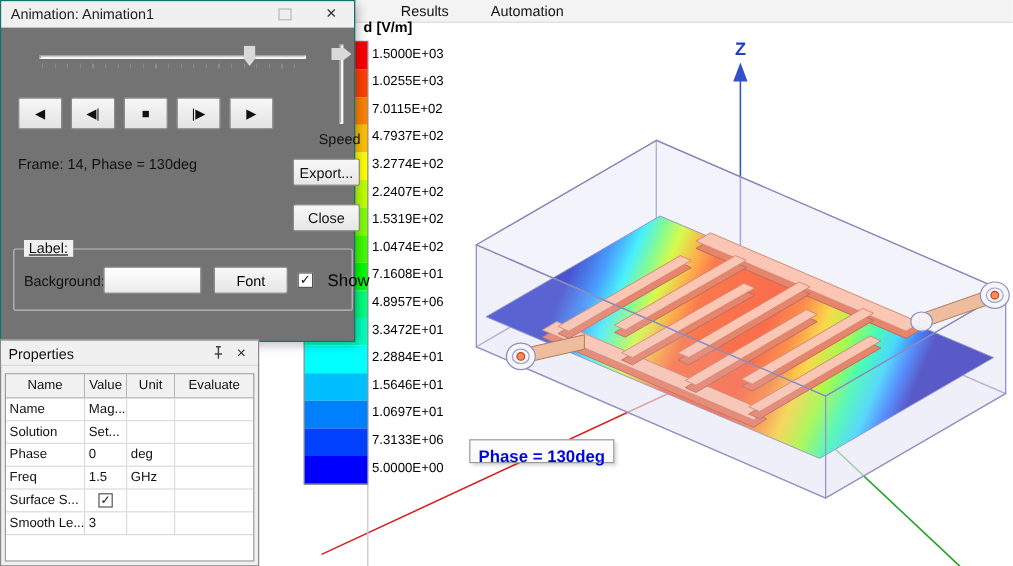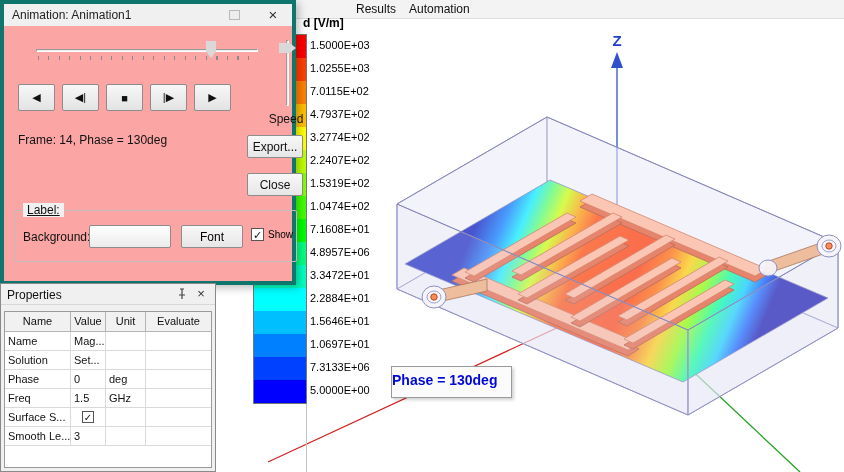--- a/index.html
+++ b/index.html
@@ -3,42 +3,42 @@
 <meta charset="utf-8">
 <style>
   * { box-sizing: border-box; margin: 0; padding: 0; }
   html,body { width:844px; height:472px; }
   body { font-family: "Liberation Sans", sans-serif; }
   .screen { position:relative; width:844px; height:472px; background:#ffffff; overflow:hidden; }
 
   
   .menubar { position:absolute; top:0; left:0; right:0; height:19px; background:#f3f3f3; border-bottom:1px solid #dcdcdc; z-index:0; }
   .menu-item { position:absolute; top:0; height:19px; line-height:19px; font-size:12px; color:#111; padding:0 6px; }
-  .menu-item.m0 { left:350px; }
+  .menu-item.m0 { left:328px; }
   .menu-item.m1 { left:403px; }
 
   
   .scene-svg { position:absolute; inset:0; z-index:1; }
   .window-edge { position:absolute; left:306px; top:404px; width:1px; height:68px; background:#c4c4c4; z-index:1; }
 
-  .phase-annotation { position:absolute; left:391px; top:366px; width:121px; height:32px; line-height:26px;
-    background:#fbfbfb; border:1px solid #9a9a9a; box-shadow:2px 2px 3px rgba(0,0,0,.18);
+  .phase-annotation { position:absolute; left:391px; top:366px; width:121px; height:20px; line-height:26px;
+    text-align:center; background:#fbfbfb; border:1px solid #9a9a9a; box-shadow:2px 2px 3px rgba(0,0,0,.18);
     color:#0008d8; font-size:14px; font-weight:bold; z-index:2; }
 
   
   .legend { z-index:2; }
   .legend-title { position:absolute; left:303px; top:16px; font-size:12px; font-weight:bold; color:#000; z-index:2; }
   .legend-colorbar { position:absolute; left:253px; top:34px; width:54px; border:1px solid #777; background:#fff; z-index:2; }
   .legend-cell { width:52px; height:23px; }
   .legend-values { position:absolute; left:310px; top:34px; z-index:2; }
   .legend-value { height:23px; line-height:23px; font-size:11px; color:#000; white-space:nowrap; }
 
   
-  .dialog { position:absolute; left:0; top:0; width:296px; height:285px; background:#fca5a5;
-    border:4px solid #0f766e; box-shadow:3px 3px 8px rgba(0,0,0,.25); z-index:10; }
+  .dialog { position:absolute; left:0; top:0; width:296px; height:285px; background:#737373;
+    border:1px solid #0f766e; box-shadow:3px 3px 8px rgba(0,0,0,.25); z-index:10; }
   .dlg-titlebar { position:relative; height:22px; background:#f0f0f0; }
   .dlg-title { position:absolute; left:8px; top:4px; font-size:12px; color:#222; }
   .dlg-max { position:absolute; right:52px; top:6px; width:11px; height:10px; border:1px solid #b9b9b9; background:#ededed; }
   .dlg-close { position:absolute; right:9px; top:1px; width:20px; height:19px; font-size:15px; line-height:19px; text-align:center; color:#333; cursor:default; }
 
   .hslider { position:absolute; left:30px; top:36px; width:226px; height:22px; }
   .hslider .track { position:absolute; left:2px; right:2px; top:9px; height:3px; background:#ececec; border:1px solid #9b9b9b; border-bottom-color:#fff; border-right-color:#fff; }
   .hslider .ticks { position:absolute; left:4px; right:4px; top:16px; height:4px;
     background:repeating-linear-gradient(90deg,#8a8a8a 0 1px,transparent 1px 10.5px); }
   .hslider .thumb { position:absolute; left:172px; top:1px; width:10px; height:17px; background:#d9d9d9;
@@ -61,21 +61,21 @@
   .btn-export { left:243px; top:131px;text-align:center; }
   .btn-close2 { left:243px; top:169px; }
 
   .groupbox { position:absolute; left:10px; top:206px; width:283px; height:52px; border:1px solid #bdbdbd; border-radius:2px; }
   .groupbox-title { position:absolute; top:-8px; left:8px; background:#f0f0f0; padding:0 4px; font-size:12px; color:#111;text-decoration:underline; }
   .gb-bg-label { position:absolute; left:8px; top:19px; font-size:12px; color:#111; }
   .gb-swatch { position:absolute; left:74px; top:14px; width:82px; height:23px; background:linear-gradient(#ffffff,#ebebeb); border:1px solid #8c8c8c; border-radius:2px; }
   .gb-font { left:166px; top:14px; position:absolute; width:62px; height:23px; background:linear-gradient(#f8f8f8,#e6e6e6); border:1px solid #8c8c8c; border-radius:2px; font-size:12px; font-family:"Liberation Sans",sans-serif; }
   .gb-show { position:absolute; left:236px; top:17px; display:flex; align-items:center; }
   .checkbox { display:inline-block; width:13px; height:13px; border:1px solid #555; background:#fff; font-size:11px; line-height:12px; text-align:center; color:#111; }
-  .gb-show .lab { font-size:10px; margin-left:4px; }
+  .gb-show .lab { font-size:14px; margin-left:12px; }
 
   
   .props { position:absolute; left:0; top:283px; width:216px; height:189px; background:#f0f0f0; border:1px solid #898989; z-index:11; }
   .pp-titlebar { position:relative; height:21px; background:#f0f0f0; border-bottom:1px solid #d8d8d8; }
   .pp-title { position:absolute; left:6px; top:4px; font-size:12px; color:#111; }
   .pp-pin { position:absolute; right:27px; top:4px; width:12px; height:12px; }
   .pp-close { position:absolute; right:6px; top:2px; width:16px; height:16px; font-size:13px; line-height:16px; text-align:center; color:#333; }
   .pp-table { position:absolute; left:3px; right:3px; top:27px; bottom:3px; background:#fff; border:1px solid #9a9a9a; overflow:hidden; }
   .pp-header { display:flex; height:20px; }
   .pp-hcell { background:#f1f1f1; border-right:1px solid #b5b5b5; border-bottom:1px solid #b5b5b5; font-size:11px; text-align:center; line-height:19px; color:#111; overflow:hidden; }

